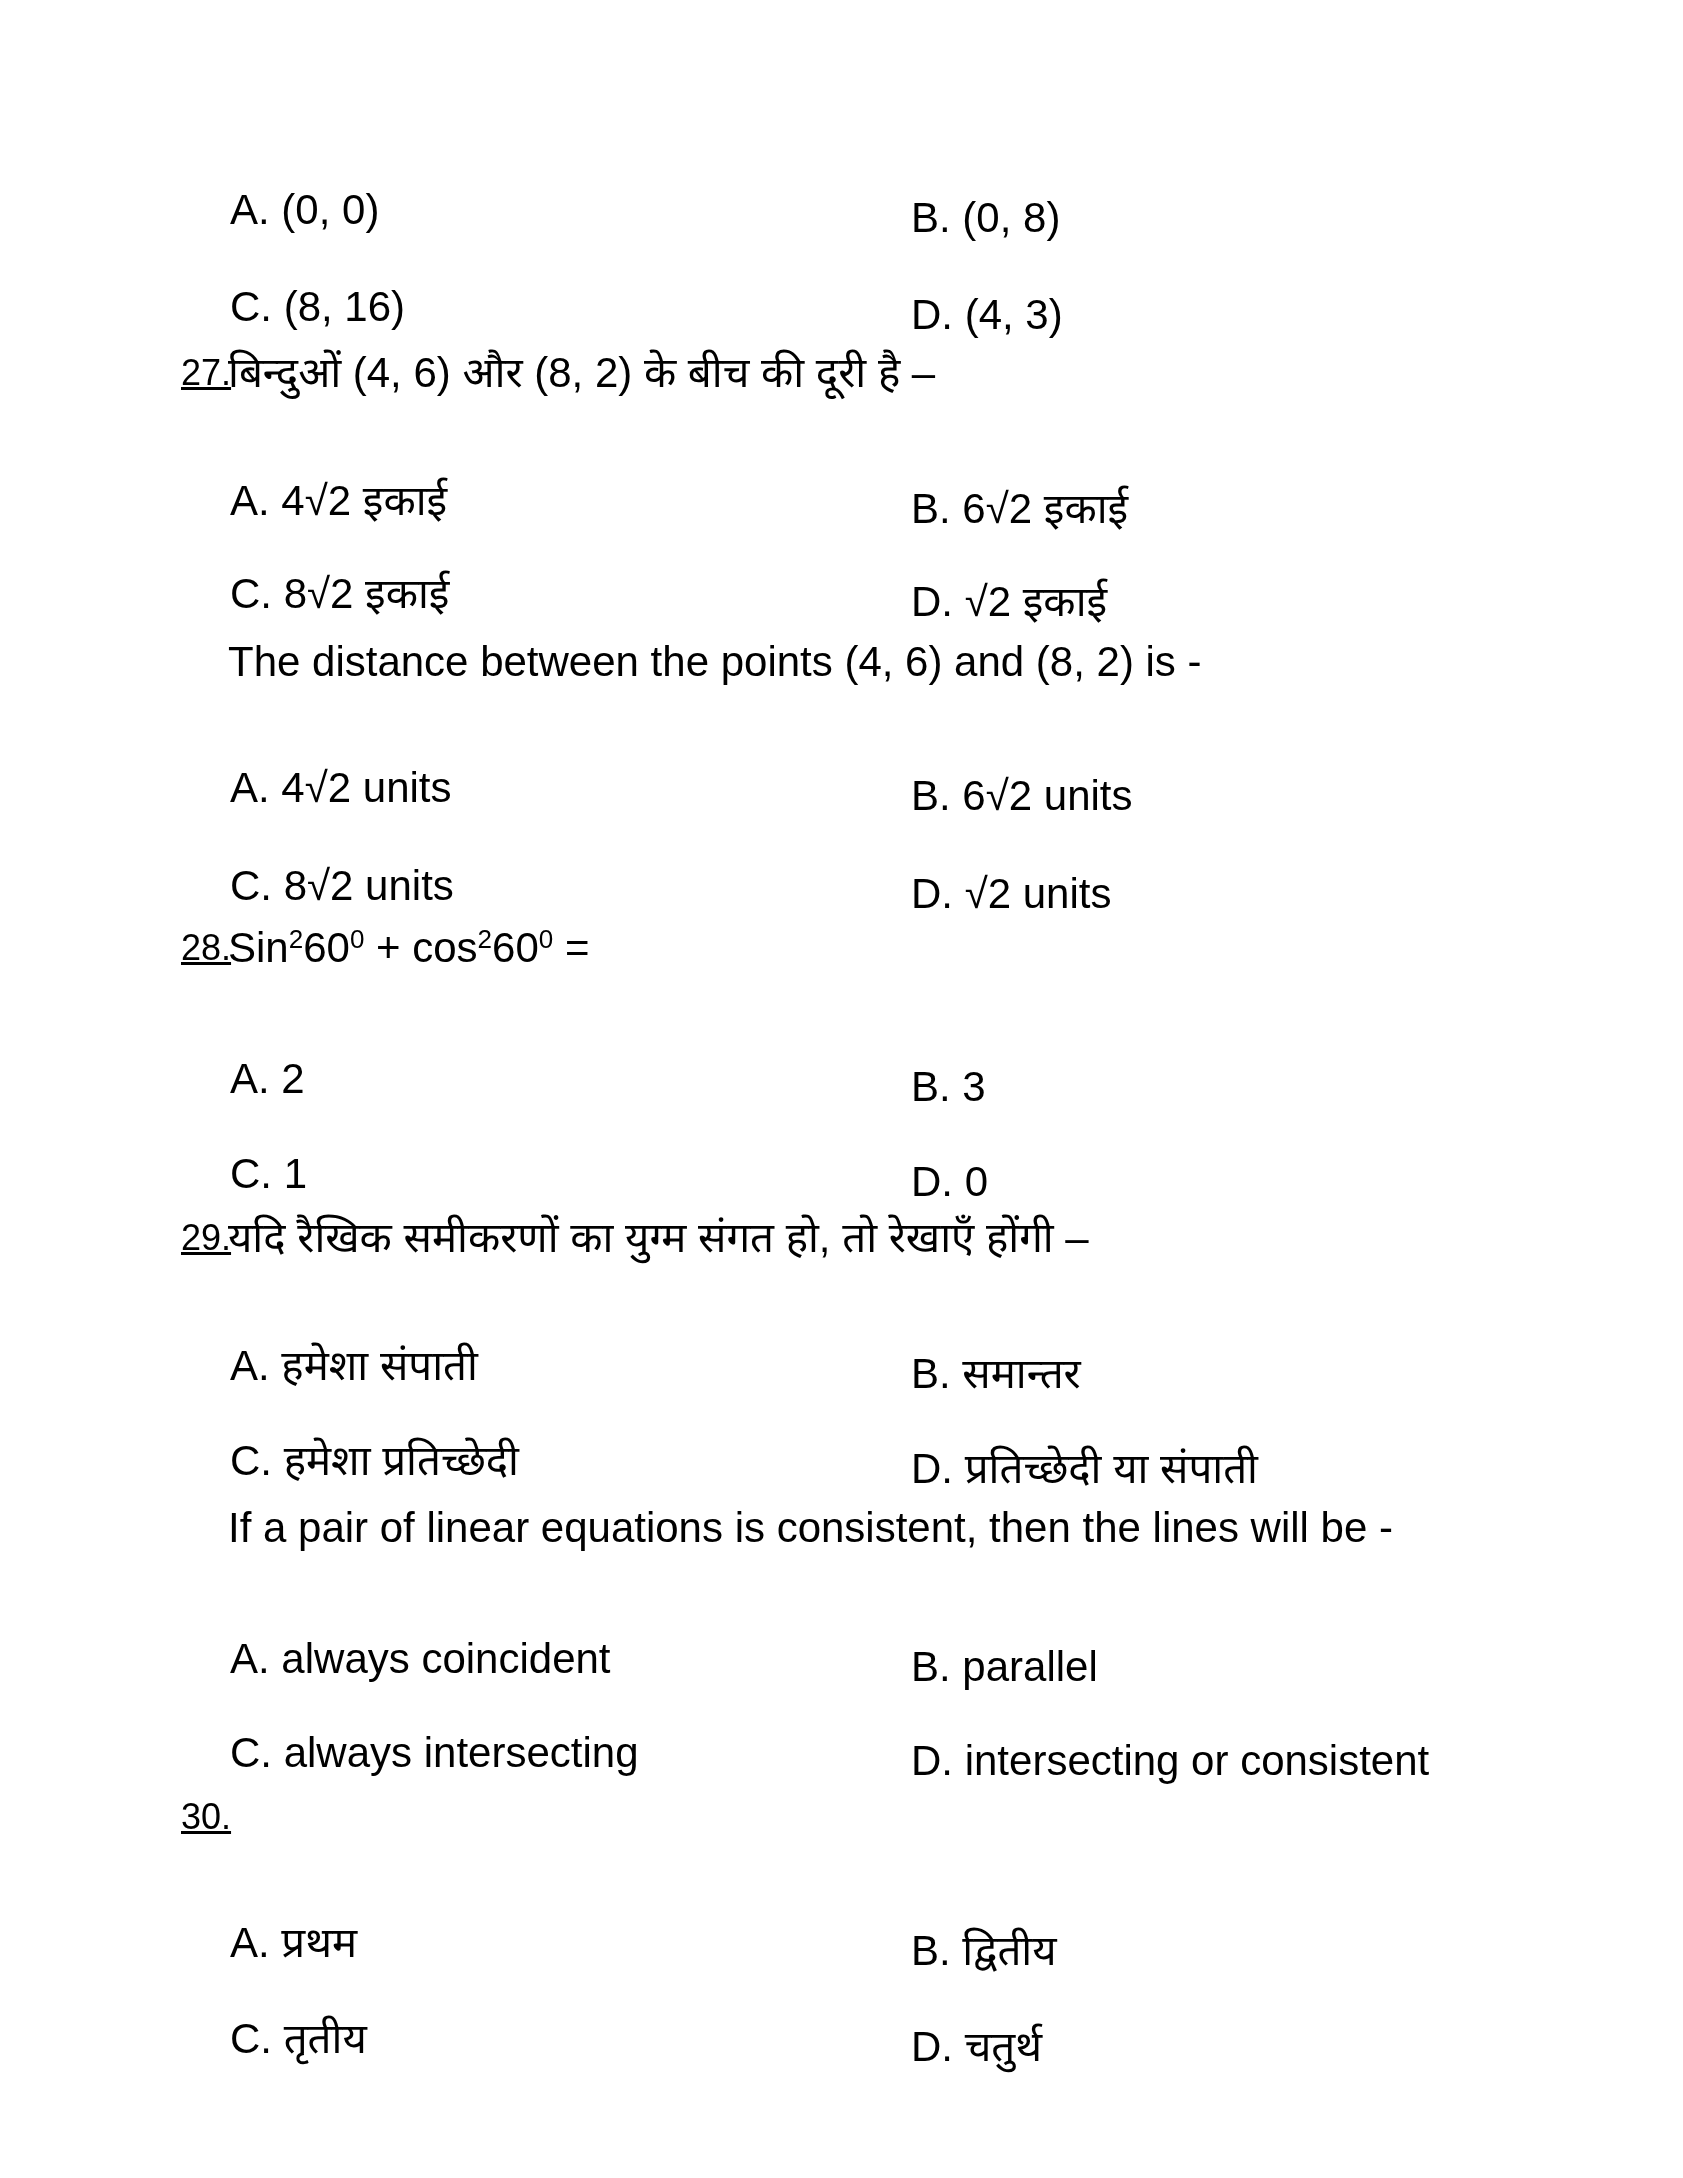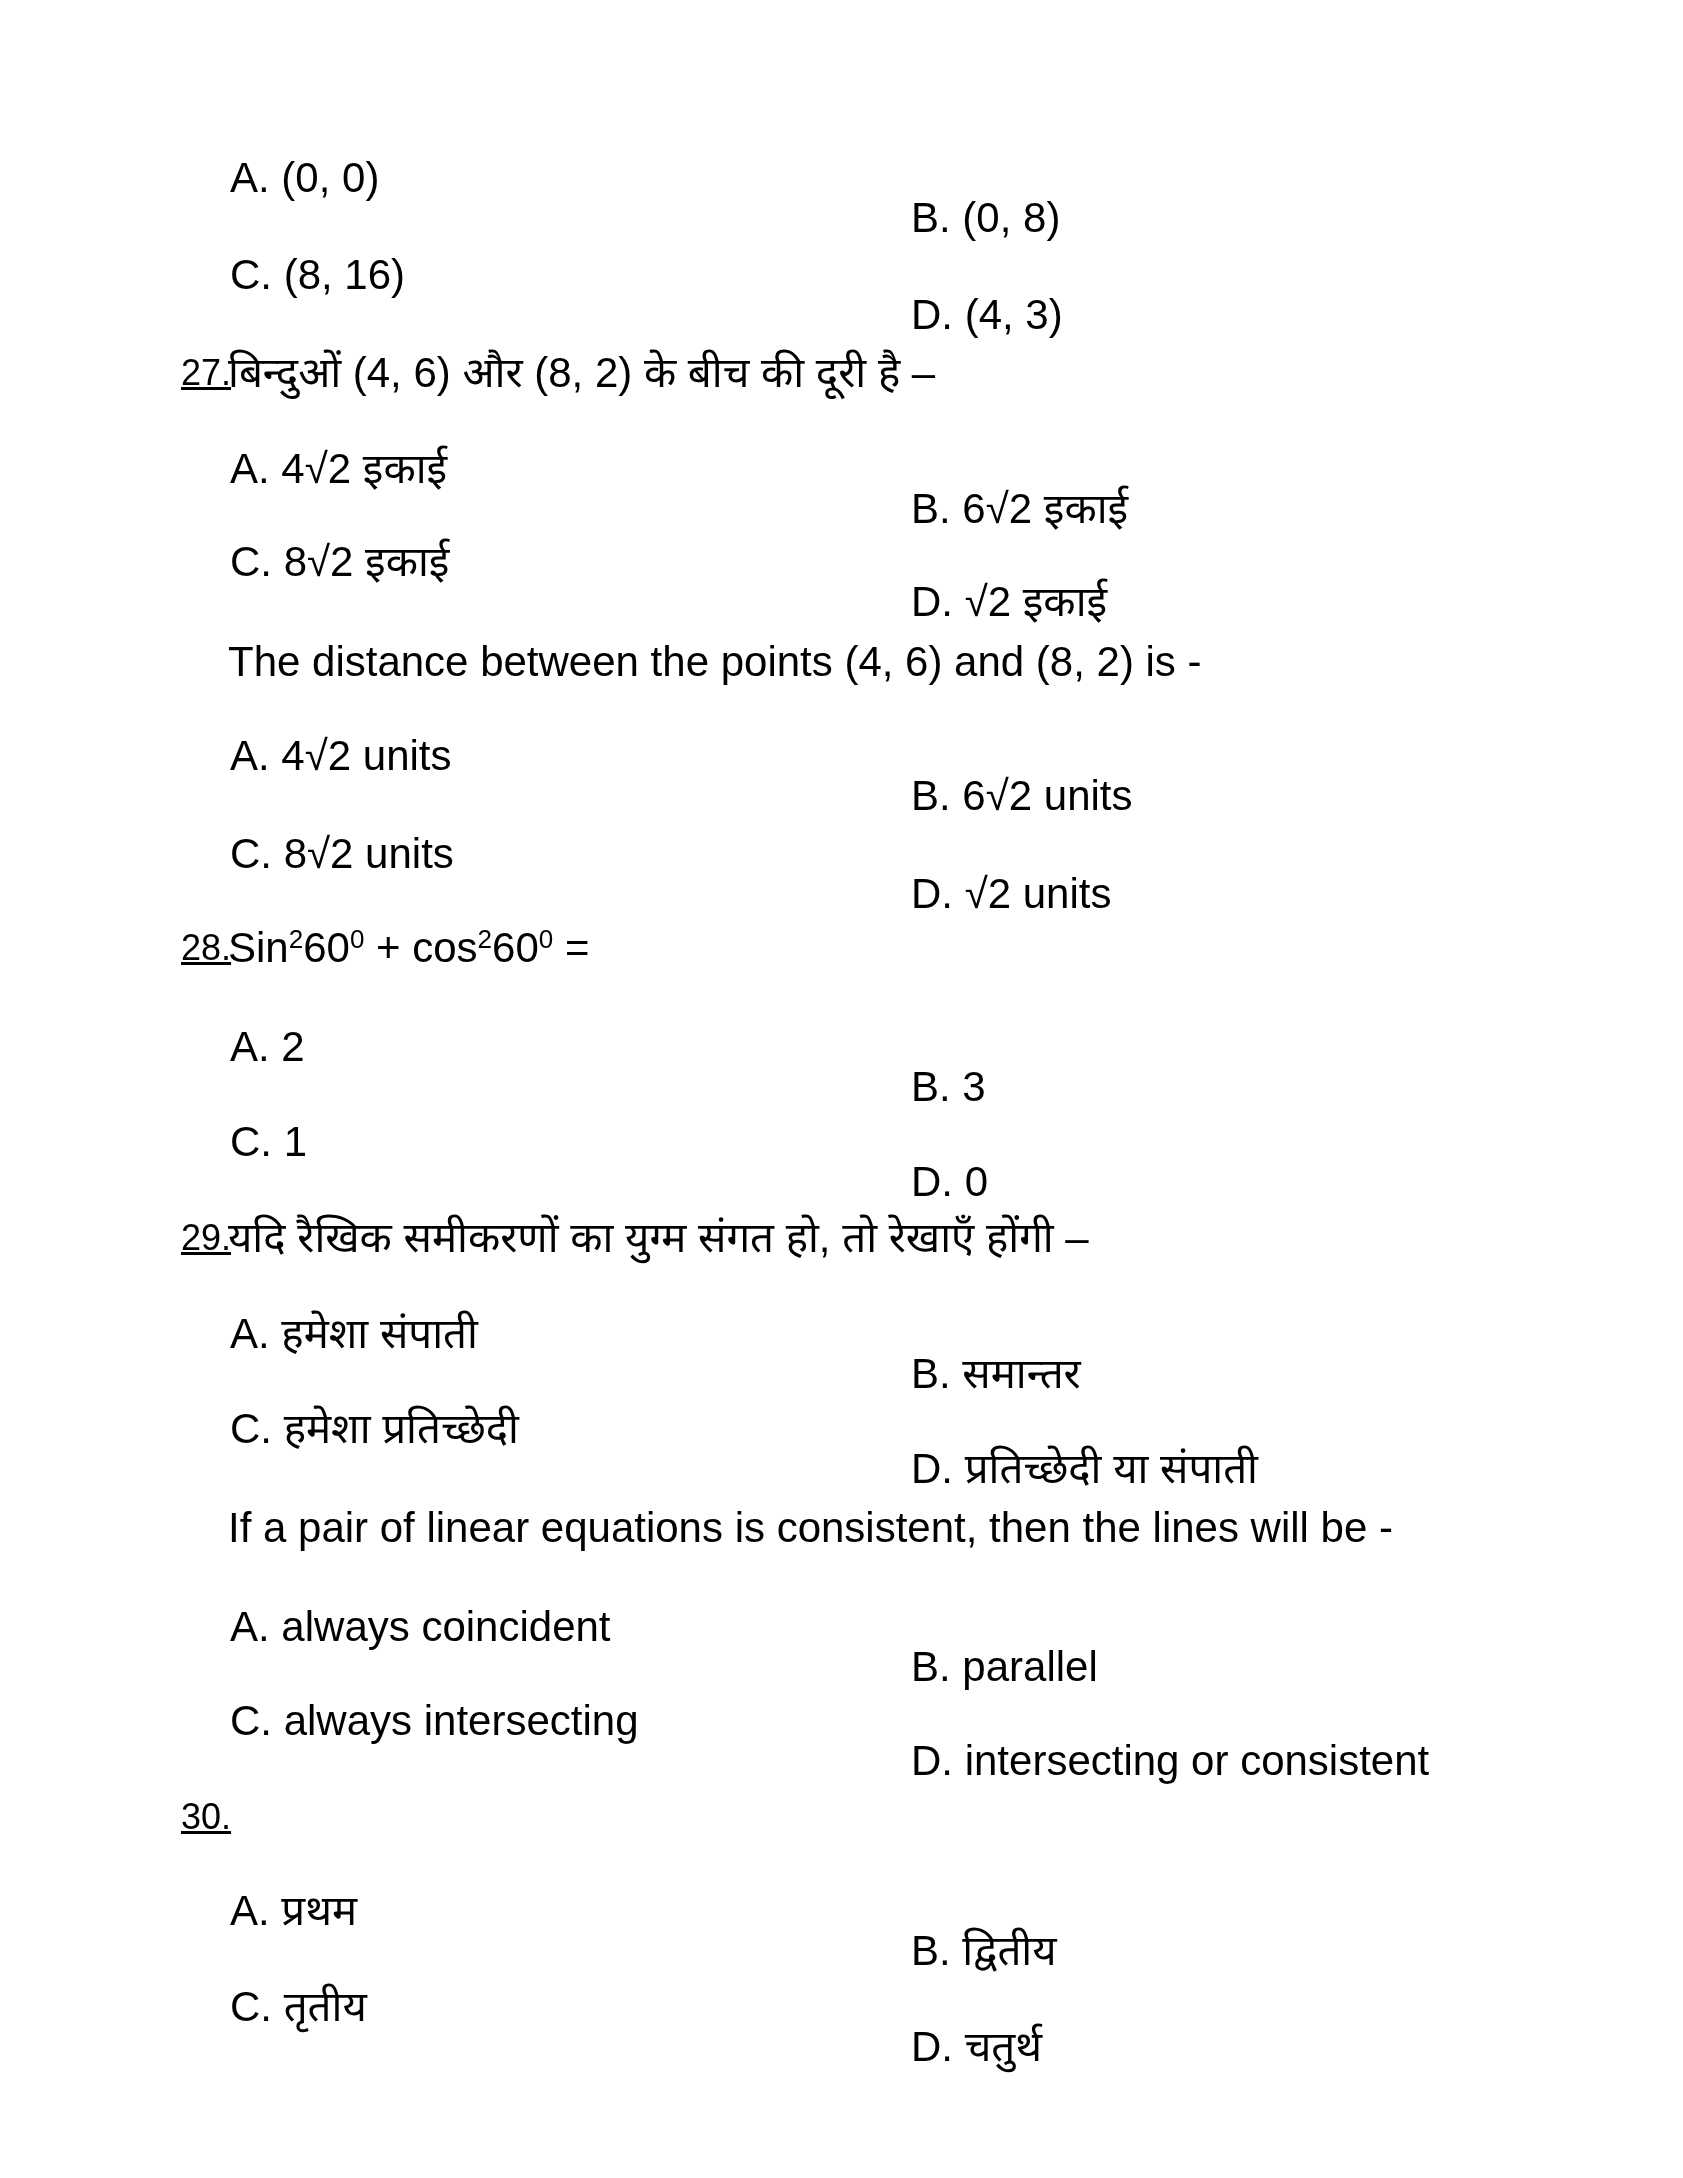--- a/index.html
+++ b/index.html
@@ -21,21 +21,21 @@
   }
   .num {
     position: absolute;
     left: 181px;
     top: 5px;
     font-size: 36px;
     line-height: 42px;
     text-decoration: underline;
   }
   .qt  { position: absolute; left: 228px; }
-  .oa  { position: absolute; left: 230px; }
+  .oa  { position: absolute; left: 230px; margin-top: 32px; }
   .ob  { position: absolute; left: 911px; margin-top: 40px; }
   sup {
     font-size: 26px;
     line-height: 0;
     vertical-align: 14px;
   }
   .q30line {
     position: absolute;
     left: 228px;
     top: 0;

